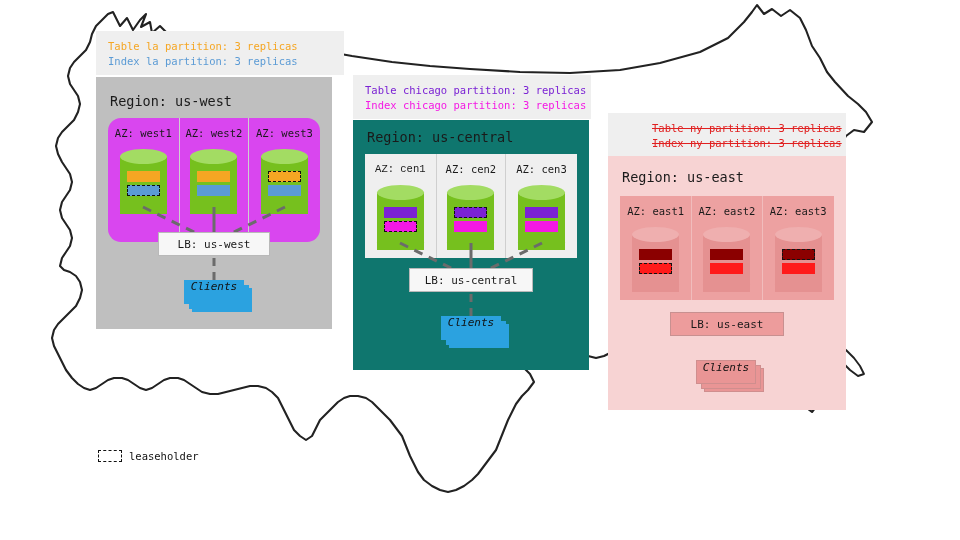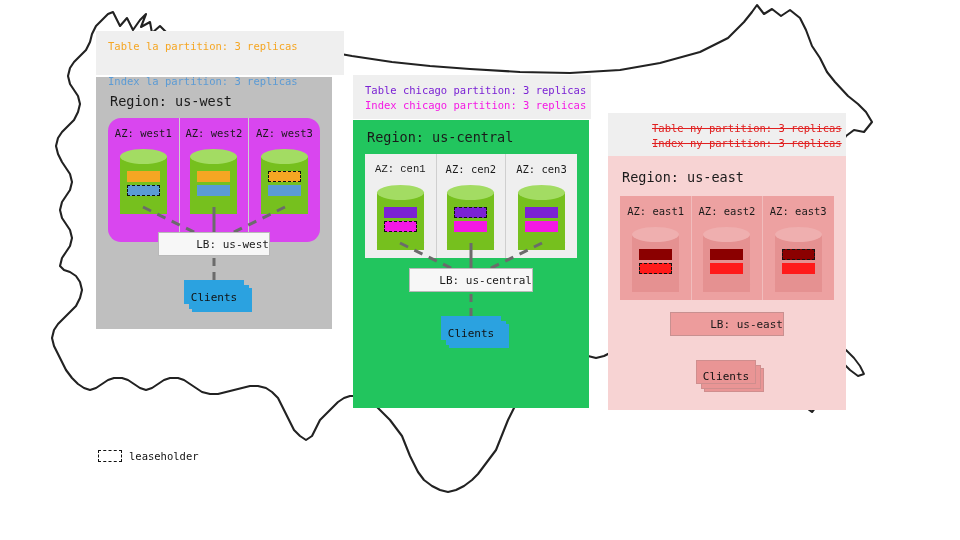--- a/index.html
+++ b/index.html
@@ -65,32 +65,32 @@
     position:absolute;left:7px;width:33px;height:11px;
     box-sizing:border-box;
   }
   .bar.lease{border:1.6px dashed #111111;}
   .bar.b1{top:22px;}
   .bar.b2{top:36px;}
 
   
   .lb{
     position:absolute;box-sizing:border-box;
-    display:flex;align-items:center;justify-content:flex-end;
+    display:flex;align-items:center;justify-content:center;
     font-size:11px;color:#1a1a1a;white-space:nowrap;
     z-index:7;
   }
 
   
   .clients{position:absolute;z-index:7;}
   .clients .sh{position:absolute;box-sizing:border-box;}
   .clients .front{
     position:absolute;left:0;top:0;box-sizing:border-box;
-    display:flex;align-items:flex-end;justify-content:center;
-    font-size:11px;color:#111;white-space:nowrap;
+    display:flex;align-items:flex-start;justify-content:center;
+    font-size:11px;color:#111;white-space:nowrap;font-style:italic;
   }
 
   
   .arrows{position:absolute;z-index:6;pointer-events:none;}
 
   
   #legend{position:absolute;z-index:8;display:flex;align-items:center;}
   #legend .swatch{
     width:24px;height:12px;box-sizing:border-box;
     border:1.6px dashed #111;background:transparent;
@@ -137,21 +137,21 @@
          L60,210 L62,202 L66,196 L70,190 L72,182 L70,174 L66,168 L62,162
          L58,154 L56,146 L58,138 L62,132 L68,126 L74,120 L78,112 L80,104
          L78,96 L74,90 L70,84 L68,76 L70,68 L74,62 L80,56 L86,50 L90,42
          L92,34 L96,26 L102,20 L108,14 Z"></path>
     <path fill="none" stroke="#222222" stroke-width="1.9" stroke-linejoin="round" stroke-linecap="round" d="M838,344 L846,350 L854,358 L860,366 L864,374 L858,376 L850,370
          L842,362 L836,354 Z"></path>
   </svg>
 
   <div class="abs ann" style="left:96px;top:31px;width:248px;height:44px;">
     <span class="l" style="color: rgb(245, 166, 35);">Table la partition: 3 replicas</span>
-    <span class="l" style="color: rgb(91, 155, 213); margin-top: 20px;">Index la partition: 3 replicas</span>
+    <span class="l" style="color: rgb(91, 155, 213);">Index la partition: 3 replicas</span>
   </div>
 
   <div class="abs region" style="left:96px;top:77px;width:236px;height:252px;background:#BFBFBF;">
     <div class="region-title" style="left:14px;top:16px;">Region: us-west</div>
 
     <div class="az-strip" style="left:12px;top:41px;width:212px;height:124px;background:#d946ef;border-radius:13px;">
       <div class="az" style="width:70.6px;">
         <div class="az-label">AZ: west1</div>
         <div class="cyl">
           <div class="bot" style="background:#76C01E;"></div>
@@ -209,21 +209,21 @@
         <span>Clients</span>
       </div>
     </div>
   </div>
 
   <div class="abs ann" style="left:353px;top:75px;width:238px;height:44px;">
     <span class="l" style="color: rgb(123, 34, 212);">Table chicago partition: 3 replicas</span>
     <span class="l" style="color: rgb(244, 24, 228);">Index chicago partition: 3 replicas</span>
   </div>
 
-  <div class="abs region" style="left:353px;top:120px;width:236px;height:288px;background:#22c55e;">
+  <div class="abs region" style="left:353px;top:120px;width:236px;height:250px;background:#0f766e;">
     <div class="region-title" style="left:14px;top:9px;">Region: us-central</div>
 
     <div class="az-strip" style="left:12px;top:34px;width:212px;height:104px;background:#EFEFEF;">
       <div class="az" style="width:70.6px;font-family:Liberation Mono, monospace;">
         <div class="az-label">AZ: cen1</div>
         <div class="cyl">
           <div class="bot" style="background:#76C01E;"></div>
           <div class="body" style="background:#76C01E;"></div>
           <div class="top" style="background:#A3DC63;"></div>
           <div class="bar b1" style="background:#7B22D4;"></div>

